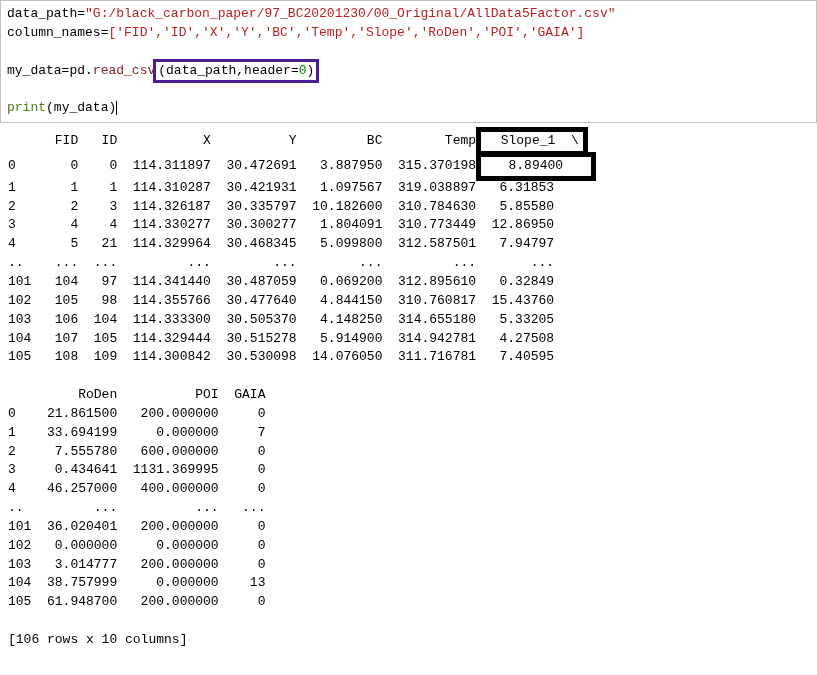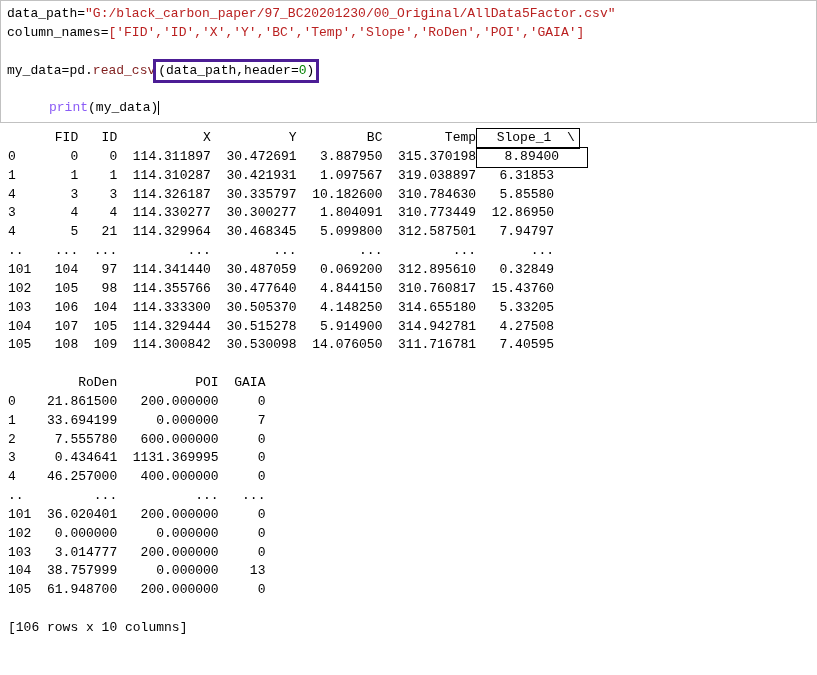--- a/index.html
+++ b/index.html
@@ -22,30 +22,30 @@
   .output-cell {
     padding: 6px 8px 6px 8px;
     white-space: pre;
     color: #000;
   }
   .str { color: #ba2121; }
   .op  { color: #000; }
   .var { color: #000; margin-top: 41px; }
   .attr{ color: #7f1d1d; }
   .num { color: #008000; }
-  .print { color: #8b5cf6; margin-left: 42px; }
+  .print { color: #4d7c0f; }
   .red-box {
     display: inline-block;
     border: 3px solid #4c1d95;
     padding: 0 2px;
     margin: -3px -2px;
   }
   .red-box-out {
     display: inline-block;
-    border: 1px solid #000000;
+    border: 5px solid #000000;
     padding: 0 4px;
     margin: -2px 0;
   }
   .cursor {
     border-left: 1px solid #000;
     display: inline-block;
     height: 14px;
     vertical-align: text-bottom;
   }
 </style>
@@ -55,21 +55,21 @@
 <div class="code-cell"><span><span class="var">data_path</span><span class="op">=</span><span class="str">"G:/black_carbon_paper/97_BC20201230/00_Original/AllData5Factor.csv"</span></span>
 <span><span class="var">column_names</span><span class="op">=</span><span class="str">['FID','ID','X','Y','BC','Temp','Slope','RoDen','POI','GAIA']</span></span>
 
 <span><span class="var">my_data</span><span class="op">=</span><span class="var">pd</span><span class="op">.</span><span class="attr">read_csv</span><span class="red-box"><span>(data_path,header=</span><span class="num">0</span><span>)</span></span></span>
 
 <span><span class="print">print</span><span>(</span><span class="var">my_data</span><span>)</span><span class="cursor"></span></span></div>
 
 <div class="output-cell"><span>      FID   ID           X          Y         BC        Temp</span><span class="red-box-out">  Slope_1  \</span>
 <span>0       0    0  114.311897  30.472691   3.887950  315.370198</span><span class="red-box-out">   8.89400   </span>
 <span>1       1    1  114.310287  30.421931   1.097567  319.038897   6.31853   </span>
-<span>4       3    3  114.326187  30.335797  10.182600  310.784630   5.85580   </span>
+<span>2       2    3  114.326187  30.335797  10.182600  310.784630   5.85580   </span>
 <span>3       4    4  114.330277  30.300277   1.804091  310.773449  12.86950   </span>
 <span>4       5   21  114.329964  30.468345   5.099800  312.587501   7.94797   </span>
 <span>..    ...  ...         ...        ...        ...         ...       ...   </span>
 <span>101   104   97  114.341440  30.487059   0.069200  312.895610   0.32849   </span>
 <span>102   105   98  114.355766  30.477640   4.844150  310.760817  15.43760   </span>
 <span>103   106  104  114.333300  30.505370   4.148250  314.655180   5.33205   </span>
 <span>104   107  105  114.329444  30.515278   5.914900  314.942781   4.27508   </span>
 <span>105   108  109  114.300842  30.530098  14.076050  311.716781   7.40595   </span>
 
 <span>         RoDen          POI  GAIA  </span>

